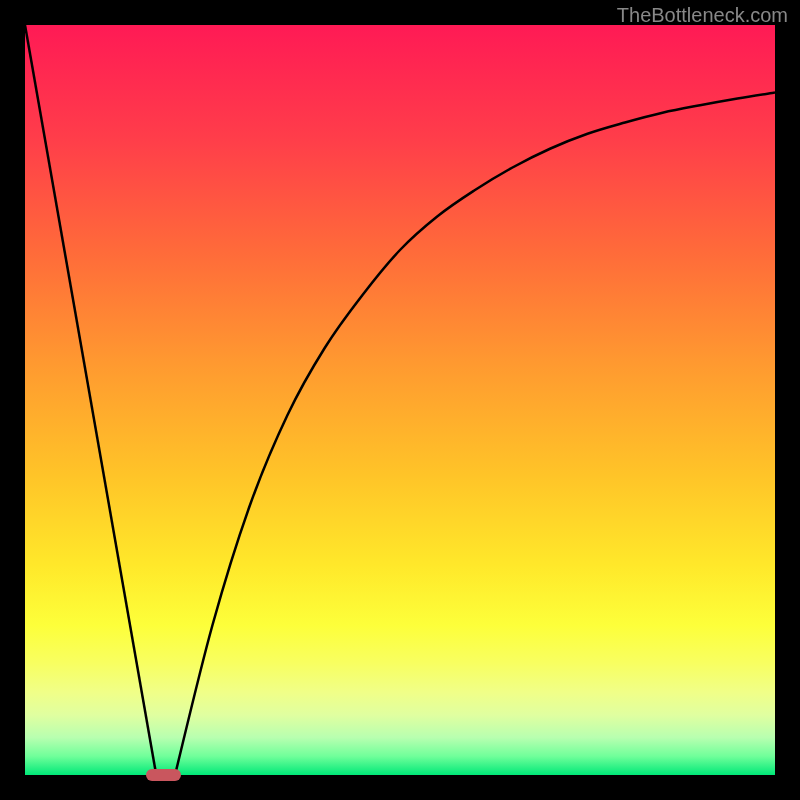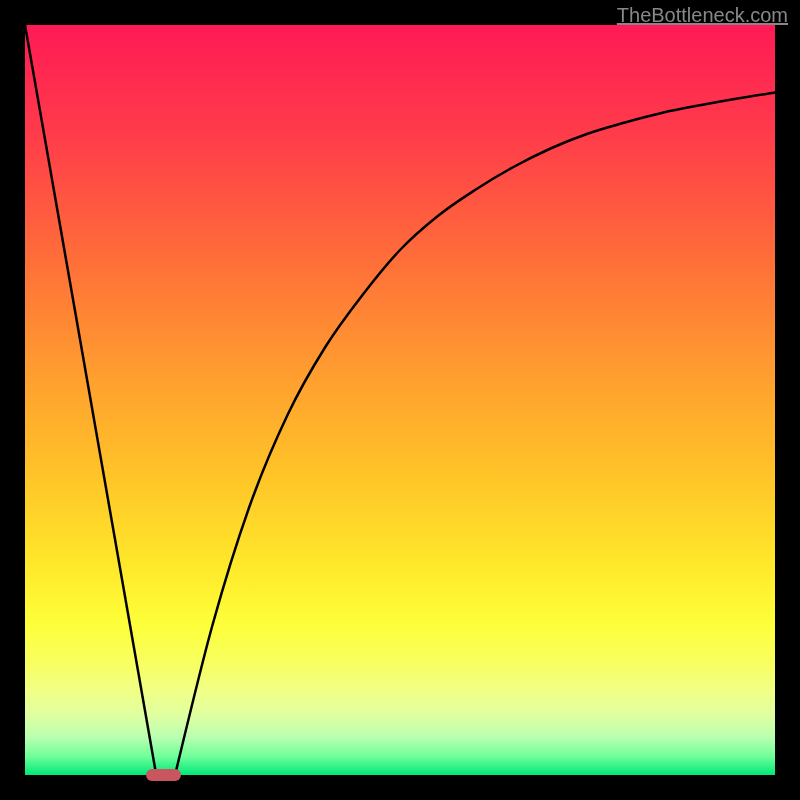--- a/index.html
+++ b/index.html
@@ -15,21 +15,20 @@
       overflow: hidden;
     }
     .watermark {
       position: absolute;
       top: 4px;
       right: 12px;
       color: #888;
       font-family: Arial, sans-serif;
       font-size: 20px;
       z-index: 10;
-      text-decoration: underline;
     }
     .chart-area {
       position: absolute;
       top: 25px;
       left: 25px;
       width: 750px;
       height: 750px;
     }
     .gradient-bg {
       position: absolute;

